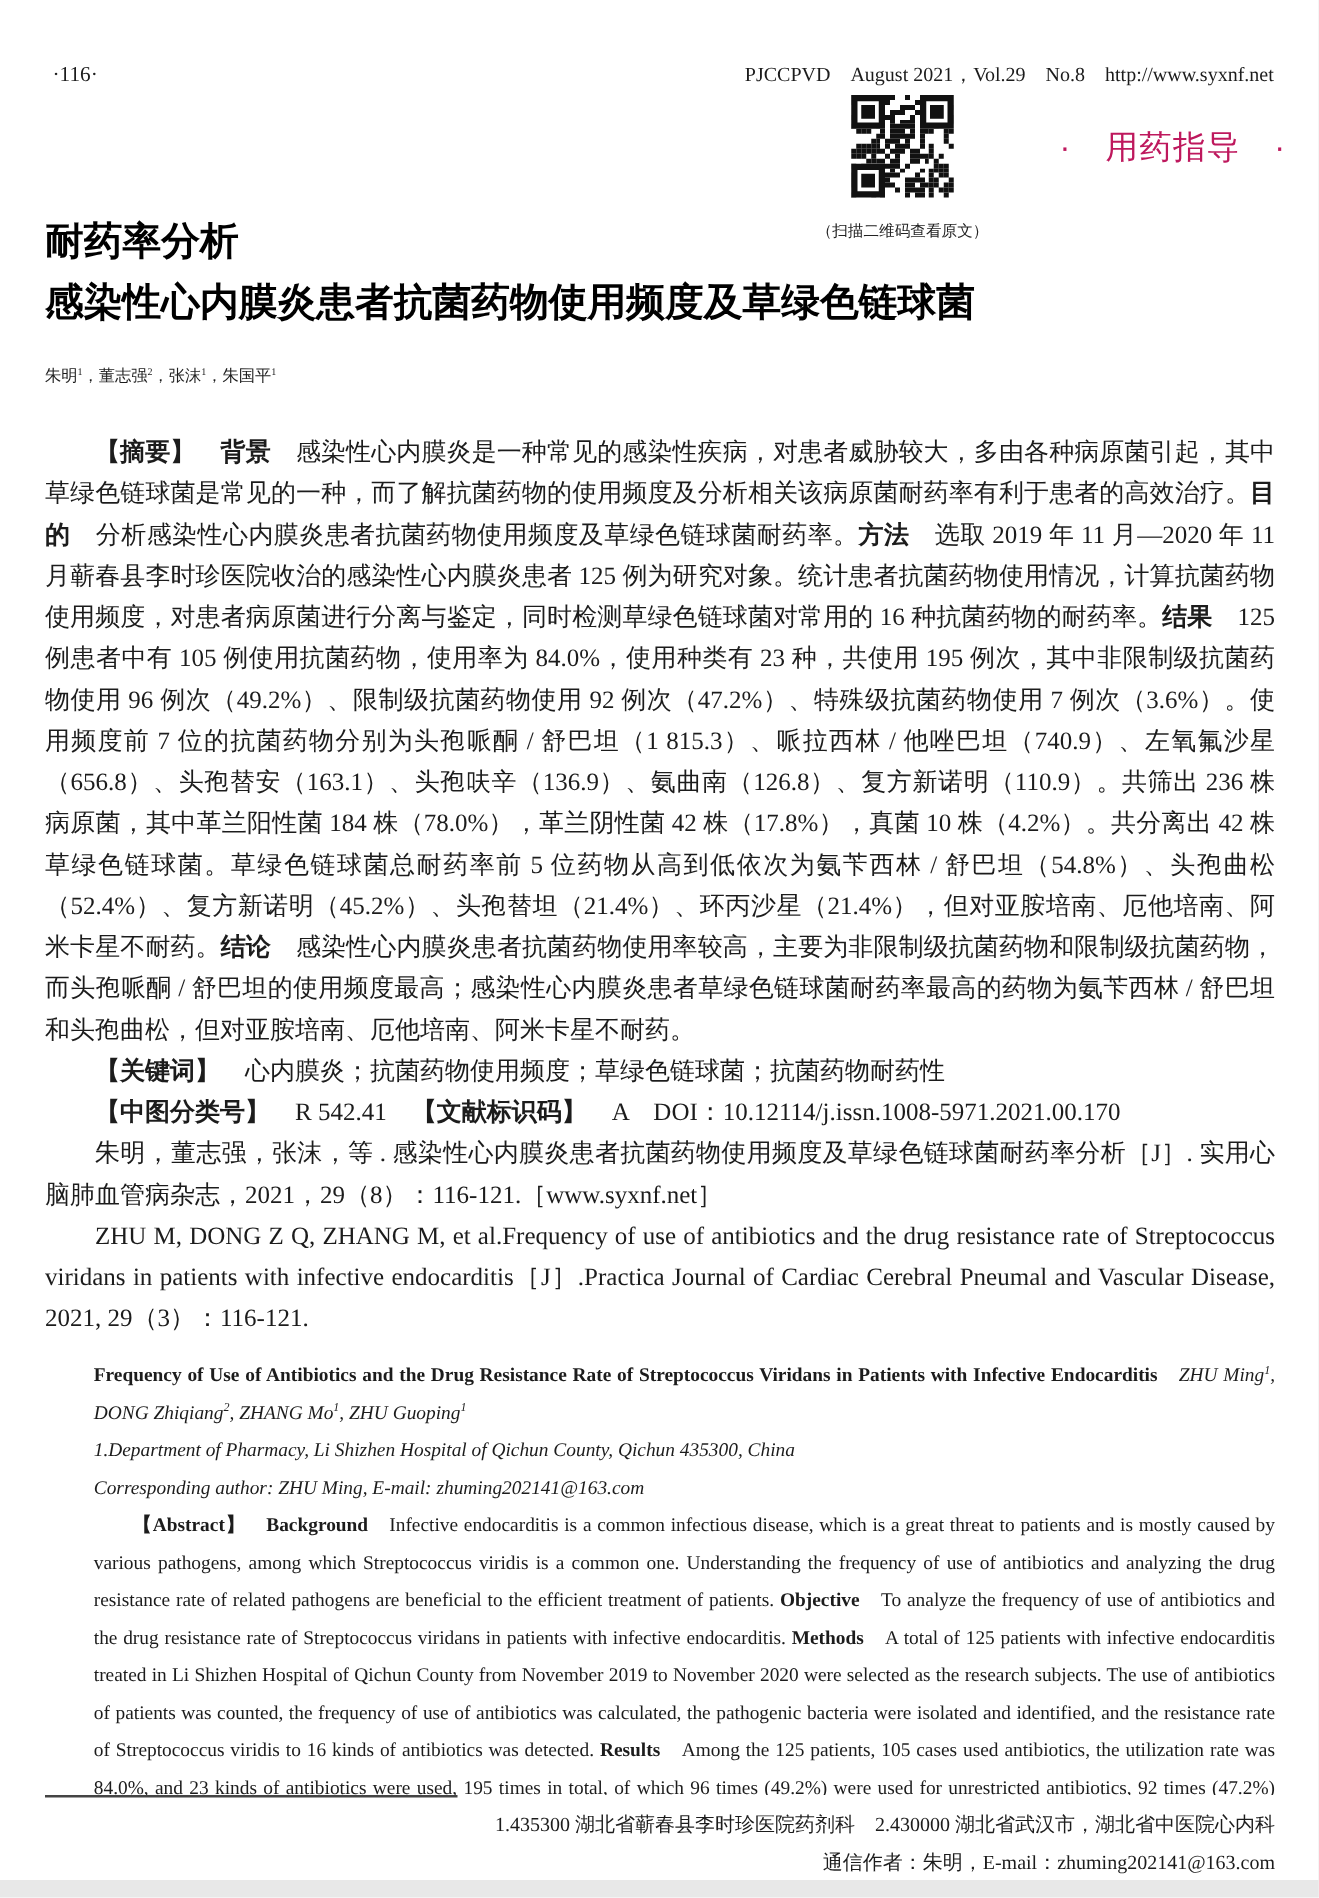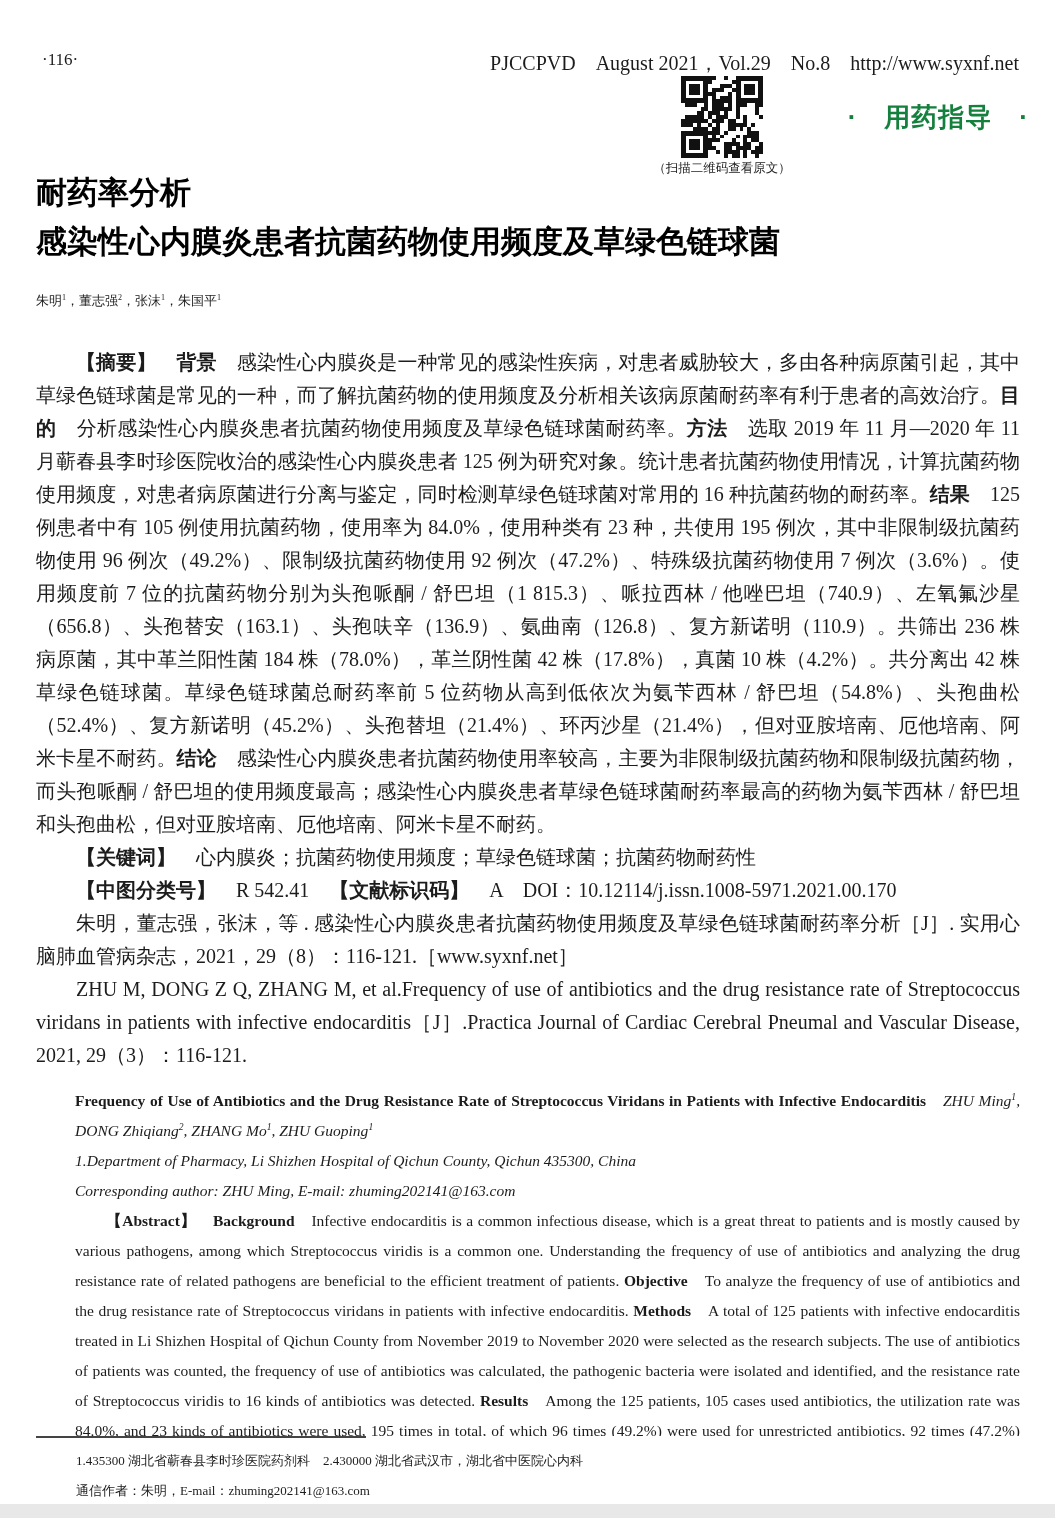--- a/index.html
+++ b/index.html
@@ -2,57 +2,57 @@
 <html><head>
 <meta charset="utf-8">
 <style>
   html,body { margin:0; padding:0; background:#e8e8e8; }
   .page {
     position:relative; width:1055px; height:1504px; margin:0 auto;
     background:#ffffff; color:#1c1c1c; overflow:hidden;
     font-family:"Liberation Serif","DejaVu Serif",serif;
   }
   .hdr-left { position:absolute; top:50px; left:42px; font-size:17px; }
-  .hdr-right { position:absolute; top:50px; right:36px; font-size:20px; }
+  .hdr-right { position:absolute; top:50px; right:36px; font-size:16px; }
 
   .qr-wrap { position:absolute; top:76px; left:642px; width:160px; text-align:center; }
   .qr { position:relative; width:82px; height:82px; margin:0 auto; background:#fff; }
   .qr-cells { position:absolute; inset:0; display:grid;
     grid-template-columns:repeat(21,1fr); grid-template-rows:repeat(21,1fr); }
   .qr-cells div { background:transparent; }
   .qr-cells div.on { background:#111; }
   .finder { position:absolute; width:27px; height:27px; background:#fff;
     border:5px solid #111; box-sizing:border-box; }
   .finder::after { content:''; position:absolute; inset:3px; background:#111; }
   .f-tl { top:0; left:0; } .f-tr { top:0; right:0; } .f-bl { bottom:0; left:0; }
-  .qr-caption { font-size:12.5px; margin-top:2px; color:#222; }
-
-  .section-label { position:absolute; top:100px; right:26px; font-size:26px; font-weight:bold;
-    font-family:"Liberation Sans","DejaVu Sans",sans-serif; letter-spacing:1px; color:#15803d; }
+  .qr-caption { font-size:12.5px; margin-top:19px; color:#222; }
+
+  .section-label { position:absolute; top:100px; right:26px; font-size:26px; font-weight:normal;
+    font-family:"Liberation Sans","DejaVu Sans",sans-serif; letter-spacing:1px; color:#be185d; }
 
   .title { position:absolute; top:168px; left:36px; width:940px; font-size:31px; line-height:49px;
     font-weight:bold; color:#000;
     font-family:"Liberation Sans","DejaVu Sans",sans-serif; }
 
   .authors { position:absolute; top:292px; left:36px; font-size:13px; }
 
   .main { position:absolute; top:346px; left:36px; width:984px; }
   .main p { margin:0; text-align:justify; }
   .cn { font-size:20px; line-height:33px; }
   .ind { text-indent:2em; }
   .en { font-size:15.5px; line-height:30px; }
   .b { font-weight:bold; }
   .h { font-weight:bold; font-family:"Liberation Sans","DejaVu Sans",sans-serif; }
   .i { font-style:italic; }
   sup { font-size:0.62em; line-height:0; }
   .en-block { margin-top:14px;margin-left:39px; }
 
   .footer { position:absolute; top:1436px; left:36px; width:984px; background:#fff; z-index:2; }
   .footer-rule { width:330px; height:2px; background:#444; }
-  .footnote { font-size:13px; line-height:30px; margin:0; padding-left:40px; text-align:left; }
+  .footnote { font-size:16px; line-height:30px; margin:0; padding-left:40px; text-align:right; }
   .footnote.first { margin-top:8px; }
 </style>
 </head>
 <body>
 
 <div class="page">
 
   <div class="hdr-left">·116·</div>
   <div class="hdr-right">PJCCPVD　August 2021，Vol.29　No.8　http://www.syxnf.net</div>
 

